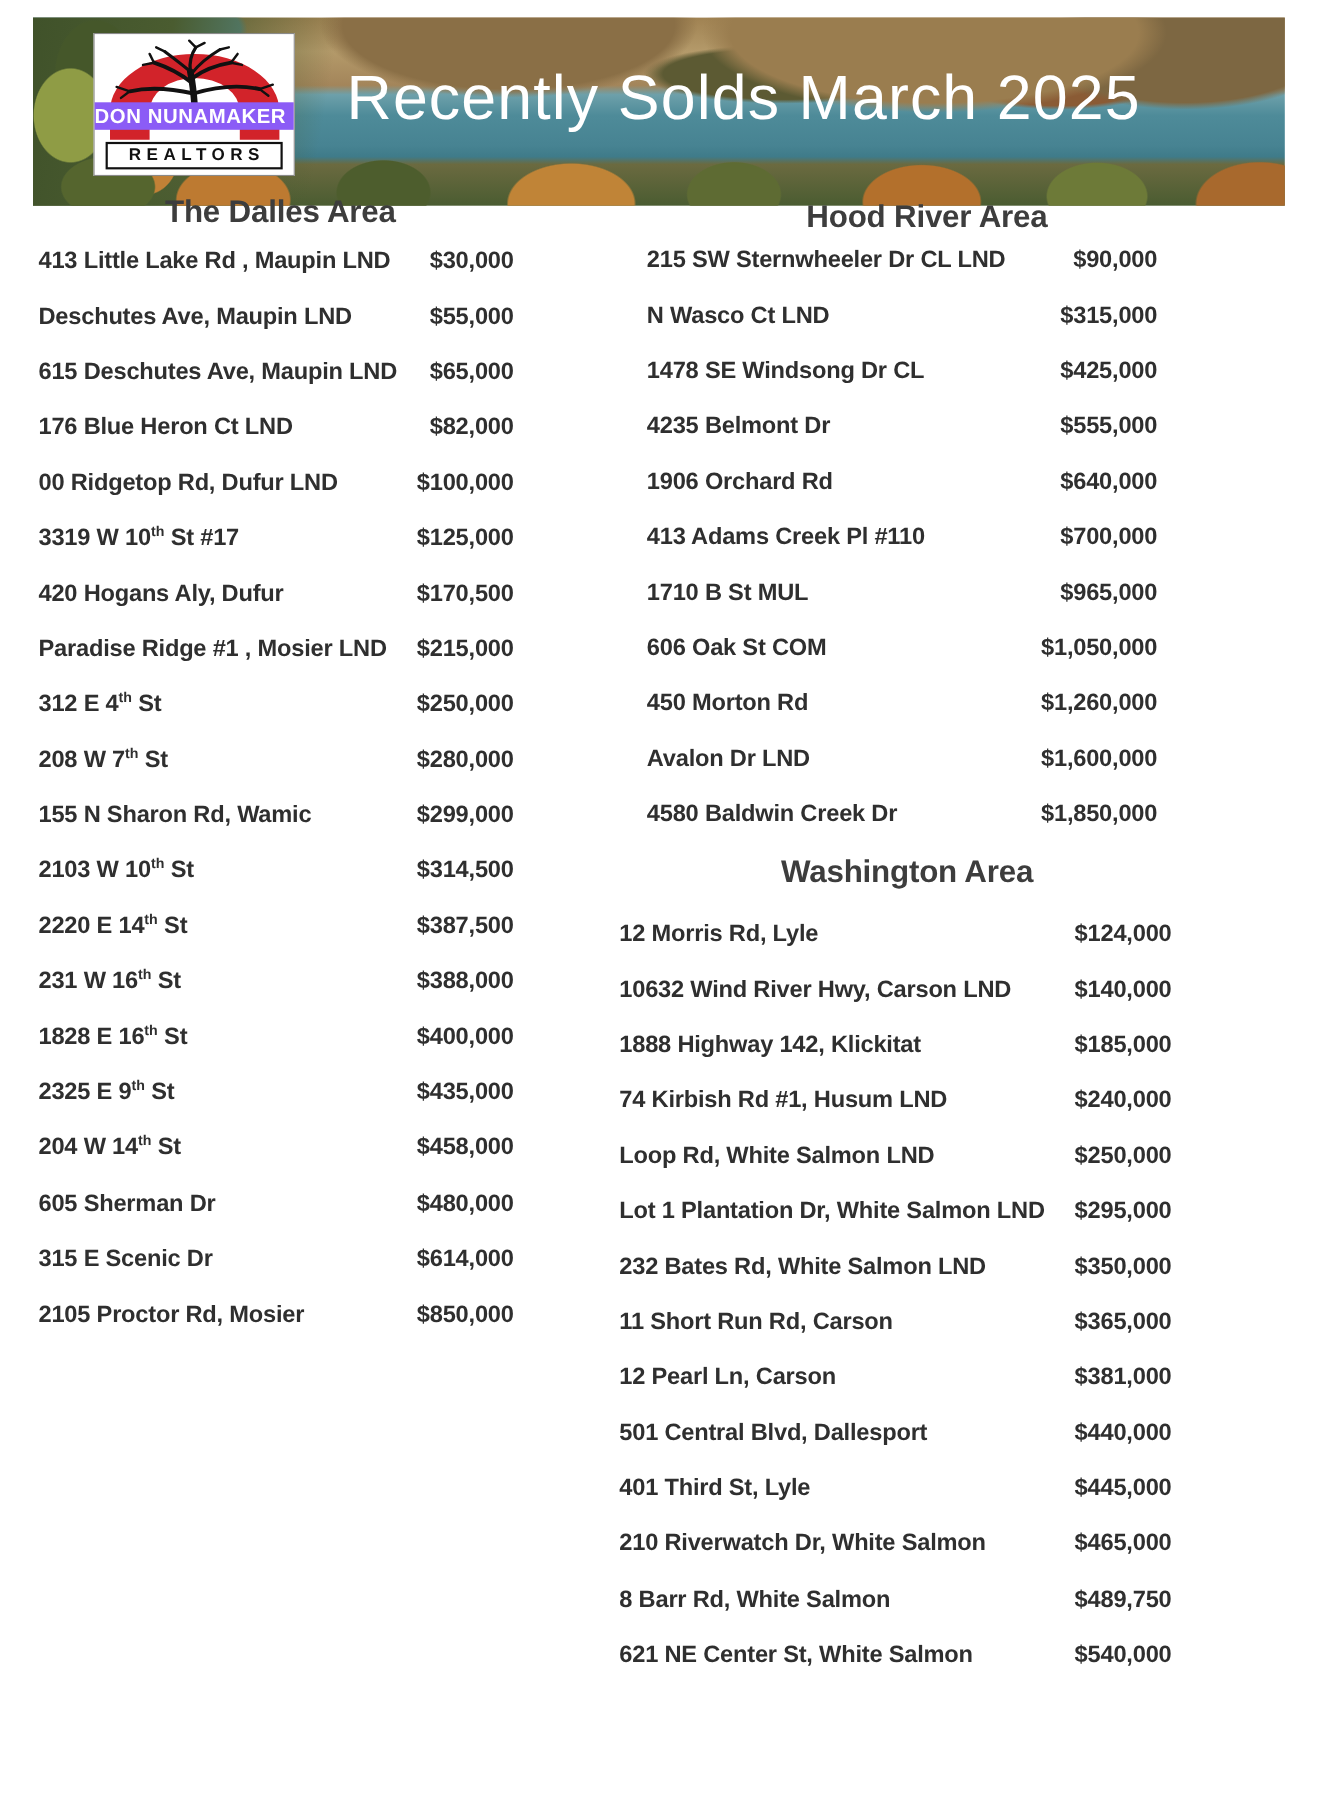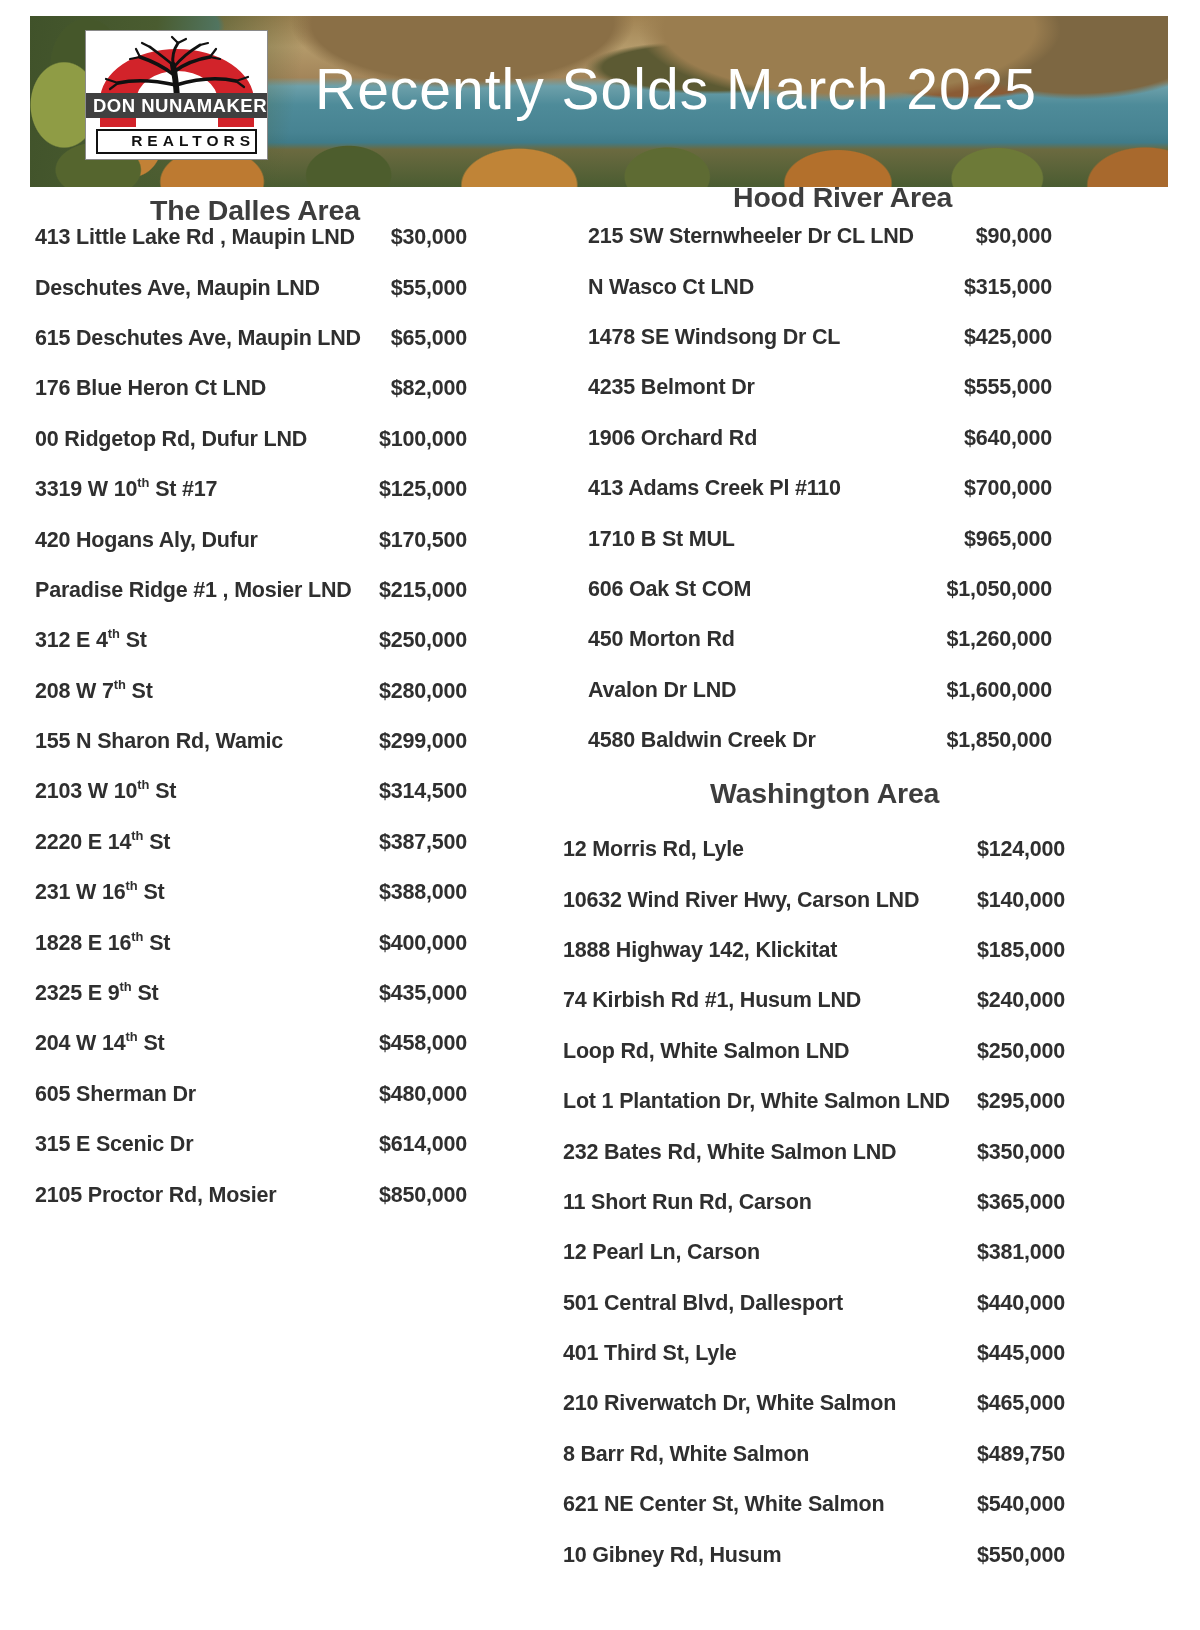--- a/index.html
+++ b/index.html
@@ -54,37 +54,37 @@
     color:var(--title-text);letter-spacing:1px;white-space:nowrap;
   }
 
   
   .logo{
     position:absolute;left:55px;top:14px;width:183px;height:130px;
     background:#ffffff;border:1px solid #8a8a8a;box-sizing:border-box;
   }
   .logo svg{position:absolute;left:0;top:0;}
   .logo-band{
-    position:absolute;left:0;top:62px;width:100%;height:25px;background:#404040;
+    position:absolute;left:0;top:62px;width:100%;height:25px;background:#8b5cf6;
     color:#ffffff;font-weight:bold;font-size:18.5px;line-height:25px;
-    text-align:right;letter-spacing:.5px;white-space:nowrap;
+    text-align:left;letter-spacing:.5px;white-space:nowrap;
   }
   .logo-realtors{
     position:absolute;left:10px;right:10px;top:98px;height:25px;
     border:2.5px solid #111;box-sizing:border-box;background:#ffffff;
     color:#111;font-weight:bold;font-size:15.5px;line-height:20px;
-    text-align:right;letter-spacing:5px;text-indent:5px;white-space:nowrap;
+    text-align:center;letter-spacing:5px;text-indent:5px;white-space:nowrap;
   }
 
   
   .sec-h{
     position:absolute;margin:0;font-size:28.5px;font-weight:bold;
     color:var(--heading-text);white-space:nowrap;letter-spacing:-.2px;
   }
-  .sec-h.dalles{left:150px;top:194px;}
+  .sec-h.dalles{left:150px;top:177px;}
   .sec-h.hood{left:733px;top:181px;}
   .sec-h.wash{left:710px;top:777px;}
 
   .rows{position:absolute;}
   .rows.dalles-rows{left:35px;top:212px;width:432px;}
   .rows.hood-rows{left:588px;top:211px;width:464px;}
   .rows.wash-rows{left:563px;top:824px;width:502px;}
 
   .row{position:relative;height:50.4px;}
   .row .addr,.row .price{
@@ -359,19 +359,15 @@
   <div class="row">
     <span class="addr">8 Barr Rd, White Salmon</span>
     <span class="price">$489,750</span>
   </div>
 
   <div class="row">
     <span class="addr">621 NE Center St, White Salmon</span>
     <span class="price">$540,000</span>
   </div>
 
-  <div class="row">
-    <span class="addr">10 Gibney Rd, Husum</span>
-    <span class="price">$550,000</span>
-  </div>
 </div>
 
 </div>
 
 </body></html>

